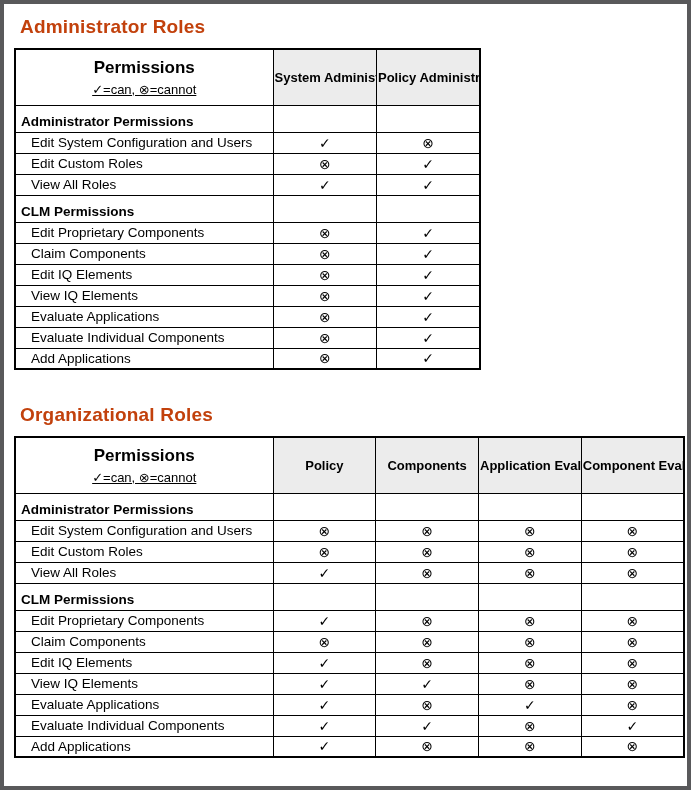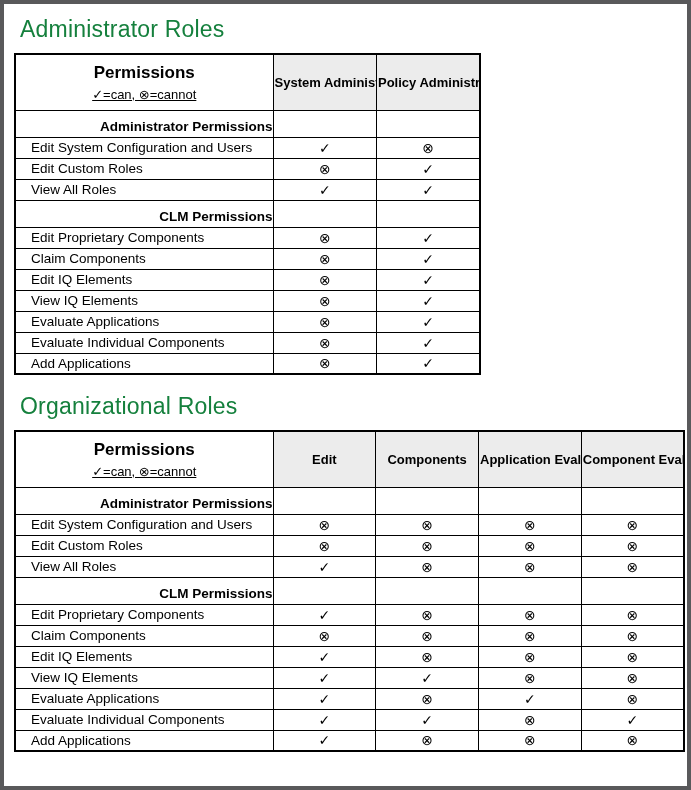--- a/index.html
+++ b/index.html
@@ -9,28 +9,28 @@
   .page {
     width: 691px;
     height: 790px;
     background: #ffffff;
     border: 4px solid #59595b;
     padding: 10px 10px 0 10px;
     overflow: hidden;
   }
 
   .section-title {
-    font-size: 23px;
-    font-weight: normal;
-    color: #15803d;
+    font-size: 19px;
+    font-weight: bold;
+    color: #c2410c;
     letter-spacing: 0.2px;
     margin: 2px 0 10px 6px;
   }
 
-  .table-wrap { margin-bottom: 18px; }
+  .table-wrap { margin-bottom: 34px; }
 
   table.roles-table {
     border-collapse: collapse;
     table-layout: fixed;
     border: 2px solid #000;
   }
   table.roles-table.cols-2 { width: 467px; }
   table.roles-table.cols-4 { width: 671px; }
   col.perm-col { width: 258px; }
 
@@ -64,22 +64,21 @@
   }
 
   tr.section-row td {
     height: 27px;
     vertical-align: bottom;
     background: #fff;
   }
   td.section-label {
     font-size: 13.5px;
     font-weight: bold;
-    padding: 0 0 3px 20px;
-    text-align: right;
+    padding: 0 0 3px 5px;
   }
 
   tr.data-row td { height: 21px; vertical-align: middle; }
   td.row-label {
     font-size: 13.5px;
     text-align: left;
     padding-left: 15px;
   }
   td.sym {
     text-align: center;
@@ -185,21 +184,21 @@
           <col>
           <col>
           <col>
         </colgroup>
         <thead>
           <tr>
             <th class="perm-th">
               <div class="perm-title">Permissions</div>
               <div class="perm-note">✓=can, ⊗=cannot</div>
             </th>
-            <th class="role-th">Edit</th>
+            <th class="role-th">Policy</th>
             <th class="role-th">Components</th>
             <th class="role-th">Application Evaluator</th>
             <th class="role-th">Component Evaluator</th>
           </tr>
         </thead>
         <tbody>
           <tr class="section-row">
             <td class="section-label">Administrator Permissions</td>
             <td></td>
             <td></td>

